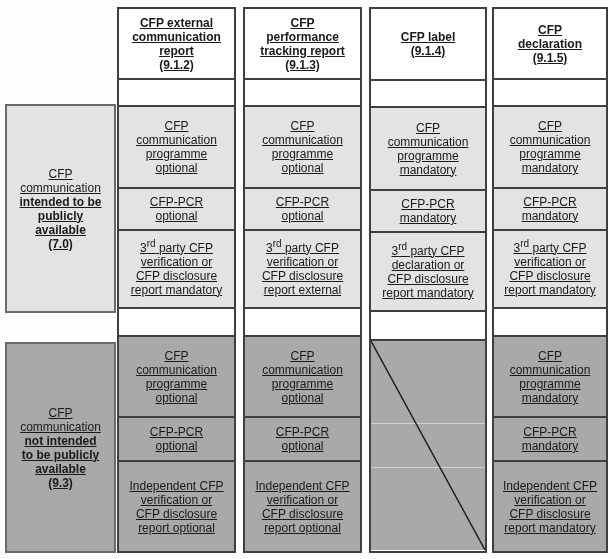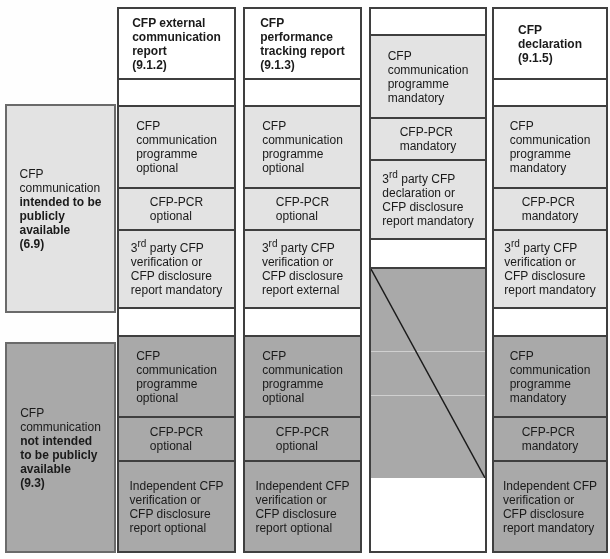--- a/index.html
+++ b/index.html
@@ -7,22 +7,24 @@
     position: relative;
     width: 610px;
     height: 559px;
     background: #fefefe;
     font-family: "Liberation Sans", "DejaVu Sans", sans-serif;
     color: var(--text, #1a1a1a);
     overflow: hidden;
   }
   .txt {
     white-space: pre-line;
+    text-align: center;
     font-size: 12px;
     line-height: 14px;
+    text-decoration: underline;
   }
   
   .group {
     position: absolute;
     left: 5px;
     width: 111px;
     box-sizing: border-box;
     border: 2px solid var(--group-border, #6a6a6a);
     display: flex;
     align-items: center;
@@ -93,21 +95,21 @@
 <body>
 
 <div class="canvas">
 
   <div class="group group-top">
     <div class="txt"><span>CFP
 communication
 </span><span class="bold-part">intended to be
 publicly
 available
-(6.9)</span></div>
+(7.0)</span></div>
   </div>
   <div class="group group-bottom">
     <div class="txt"><span>CFP
 communication
 </span><span class="bold-part">not intended
 to be publicly
 available
 (9.3)</span></div>
   </div>
 
@@ -191,20 +193,24 @@
       </div>
     <div class="cell priv c-ver2">
         <div class="txt">Independent CFP
 verification or
 CFP disclosure
 report optional</div>
       </div>
   </div>
 
   <div class="col col-3">
+    <div class="hdr">
+        <div class="txt">CFP label
+(9.1.4)</div>
+      </div>
     <div class="spacer-a"></div>
     <div class="cell pub c-prog">
         <div class="txt">CFP
 communication
 programme
 mandatory</div>
       </div>
     <div class="cell pub c-pcr">
         <div class="txt">CFP-PCR
 mandatory</div>

